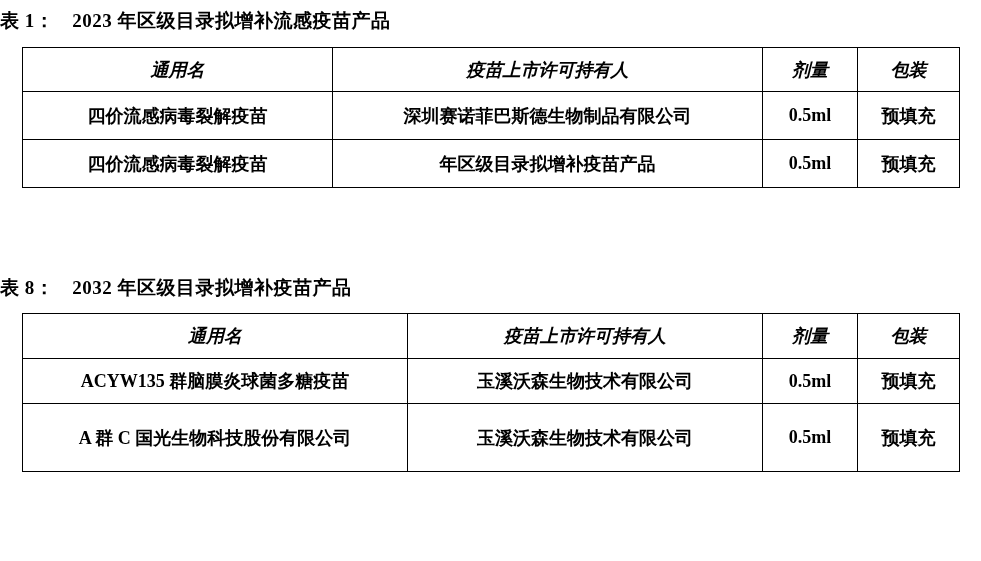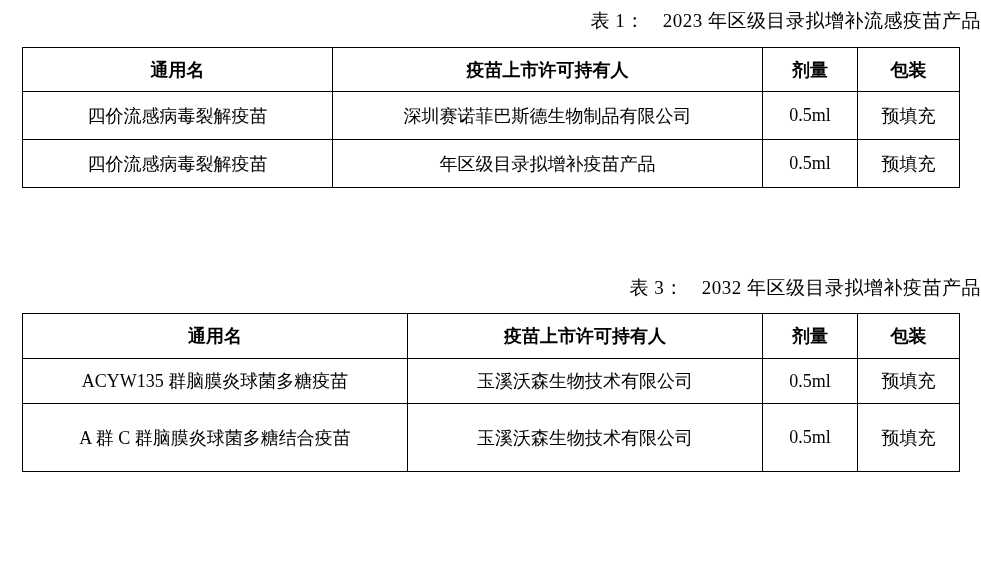--- a/index.html
+++ b/index.html
@@ -17,46 +17,47 @@
   .page {
     position: relative;
     width: 981px;
     height: 561px;
     box-sizing: border-box;
   }
   .table-block {
     width: 100%;
   }
   .table-title {
-    text-align: right;
+    text-align: left;
     font-size: 19px;
-    font-weight: normal;
+    font-weight: bold;
     letter-spacing: 0.5px;
   }
   .title-spacer {
     display: inline-block;
     width: 18px;
   }
   table.doc-table {
     border-collapse: collapse;
     table-layout: fixed;
     border: 1.6px solid #000;
   }
   table.doc-table td,
   table.doc-table th {
     border: 1.2px solid #000;
     text-align: center;
     vertical-align: middle;
     font-size: 18px;
-    font-weight: normal;
+    font-weight: bold;
     padding: 0 4px;
     box-sizing: border-box;
   }
   table.doc-table thead td {
     font-weight: bold;
+    font-style: italic;
   }
 
   
   #table1-wrap {
     position: absolute;
     left: 22px;
     top: 47px;
   }
   #table1-title {
     position: absolute;
@@ -129,21 +130,21 @@
           <td>四价流感病毒裂解疫苗</td>
           <td>年区级目录拟增补疫苗产品</td>
           <td>0.5ml</td>
           <td>预填充</td>
         </tr>
       </tbody>
     </table>
   </div>
 
   <div class="table-title" id="table2-title">
-    <span>表 3：</span><span class="title-spacer"></span><span>2032 年区级目录拟增补疫苗产品</span>
+    <span>表 8：</span><span class="title-spacer"></span><span>2032 年区级目录拟增补疫苗产品</span>
   </div>
 
   <div id="table2-wrap" class="table-block">
     <table class="doc-table" id="table2">
       <colgroup>
         <col style="width:385px">
         <col style="width:355px">
         <col style="width:95px">
         <col style="width:102px">
       </colgroup>
@@ -156,21 +157,21 @@
         </tr>
       </thead>
       <tbody>
         <tr>
           <td>ACYW135 群脑膜炎球菌多糖疫苗</td>
           <td>玉溪沃森生物技术有限公司</td>
           <td>0.5ml</td>
           <td>预填充</td>
         </tr>
         <tr>
-          <td>A 群 C 群脑膜炎球菌多糖结合疫苗</td>
+          <td>A 群 C 国光生物科技股份有限公司</td>
           <td>玉溪沃森生物技术有限公司</td>
           <td>0.5ml</td>
           <td>预填充</td>
         </tr>
       </tbody>
     </table>
   </div>
 
 </div>
 

